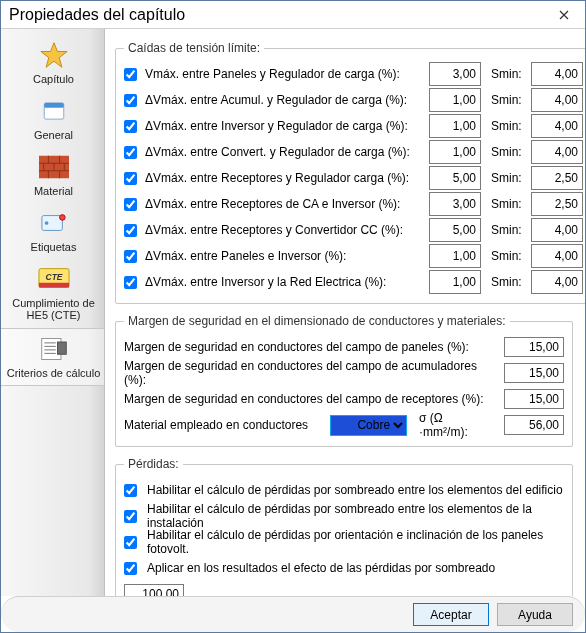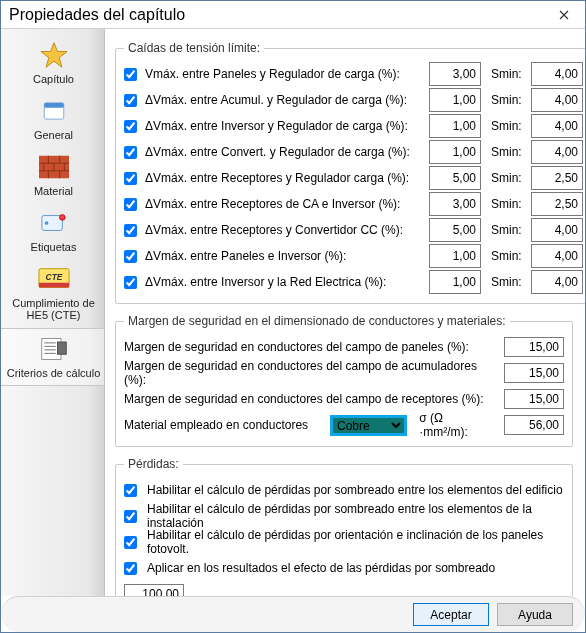--- a/index.html
+++ b/index.html
@@ -86,21 +86,21 @@
   }
   .row .smin { width:36px; text-align:left; margin-left:6px; }
   .mrow { display:flex; align-items:center; height:26px; gap:6px; }
   .mrow .mlbl { flex:1; }
   .mrow .minp {
     width:60px; height:20px; text-align:right; padding:1px 4px;
     border:1px solid #7a7a7a; background:#fff; font:inherit;
   }
   .sel {
     width:80px; height:21px; font:inherit;
-    border:3px solid #0ea5e9; background:#0f766e;
+    border:1px solid #0ea5e9; background:#1d4ed8;text-align:right;
   }
   .sigma { margin-left:6px; }
   .footer {
     height:36px;
     border-top:1px solid #d0d0d0;
     display:flex;
     align-items:center;
     justify-content:flex-end;
     gap:8px;
     padding: 0 12px;

